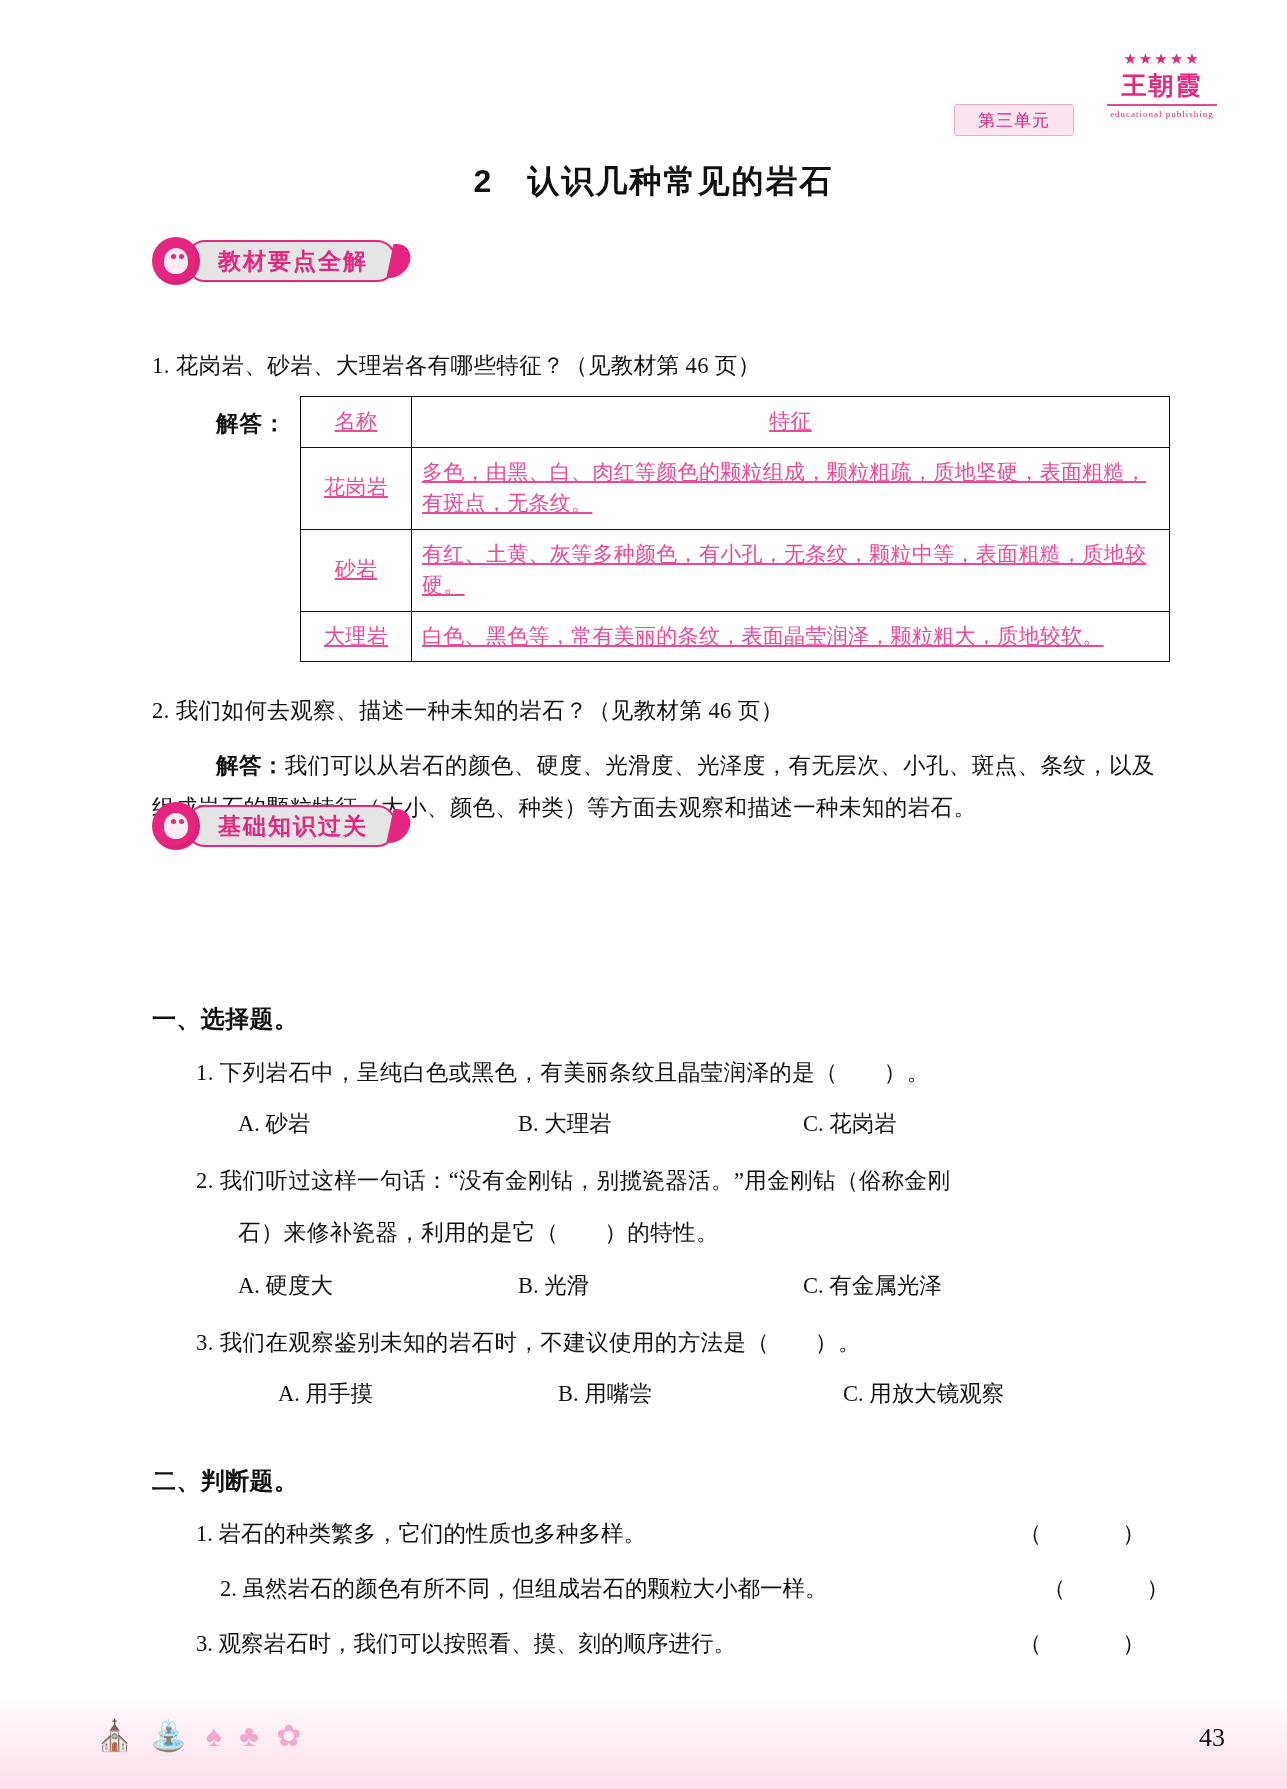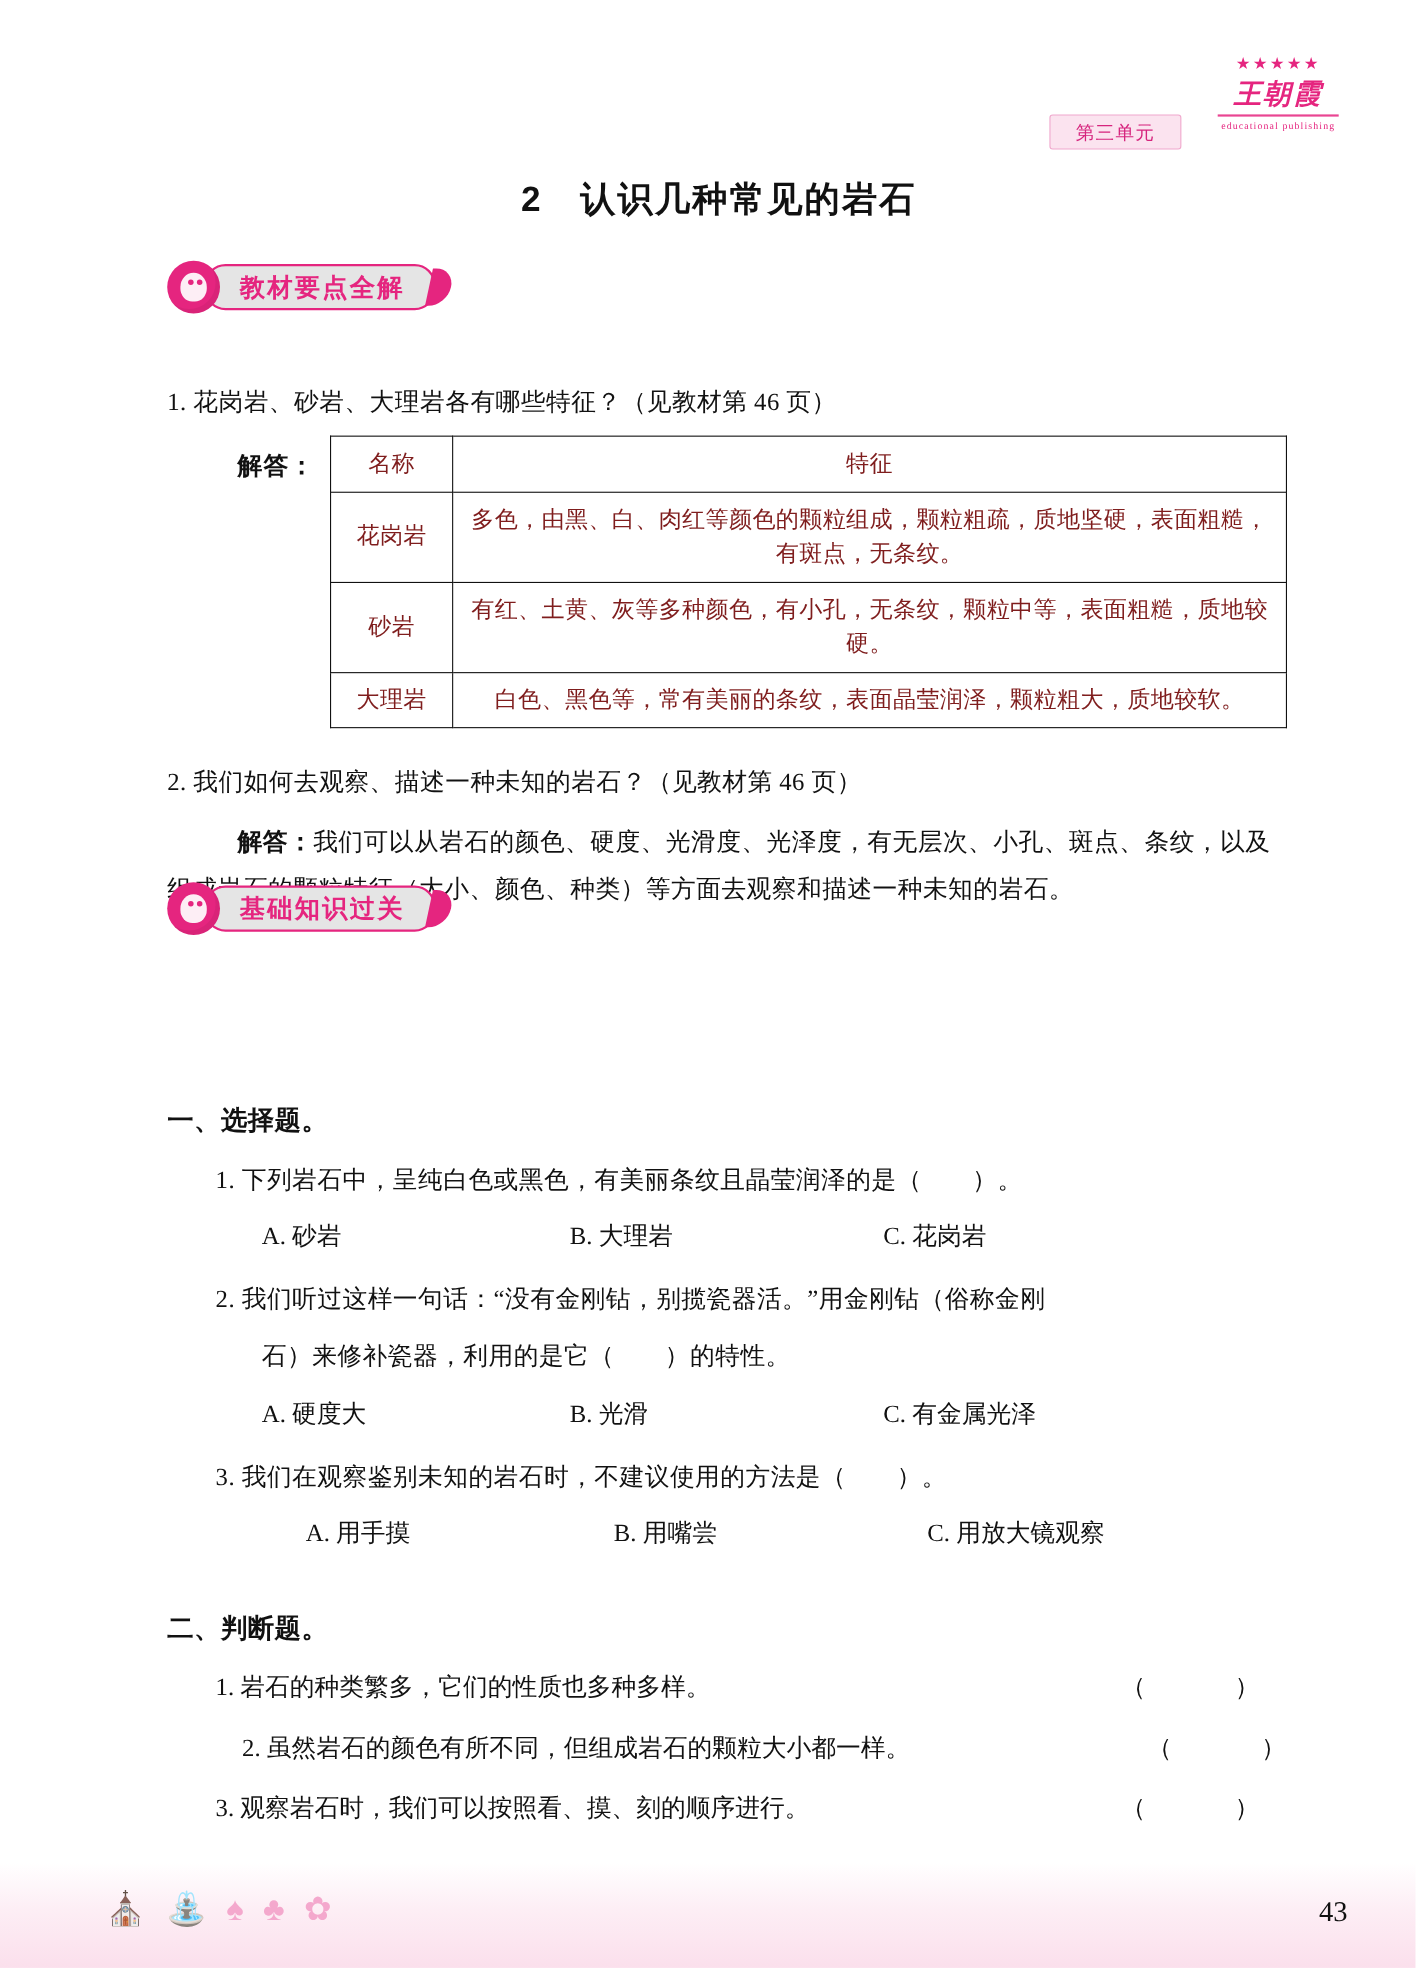--- a/index.html
+++ b/index.html
@@ -31,21 +31,20 @@
     display:flex; flex-direction:column; align-items:center; justify-content:center;
   }
   .brand-stars {
     color:#e5257f; font-size:15px; letter-spacing:2px; line-height:1;
   }
   .brand-name {
     margin-top:2px;
     font-size:25px; color:#e5257f; font-weight:bold;
     font-family:"Liberation Serif", serif;
     letter-spacing:2px;
-    font-style:italic;
   }
   .brand-sub {
     font-size:9px; color:#e5257f; letter-spacing:1px; margin-top:3px;
   }
   .brand-line {
     width:110px; height:2px; background:#e5257f; margin-top:2px; opacity:.85;
   }
 
   
   .doc-title {
@@ -117,37 +116,38 @@
 
   
   .ans-label {
     position:absolute;
     font-size:22.5px; font-weight:bold; color:#111; letter-spacing:1px;
   }
   table.rock {
     position:absolute;
     border-collapse:collapse;
     font-size:21px;
-    color:#7f1d1d;
+    color:#ec4899;
+    text-decoration:underline;
   }
   table.rock td, table.rock th {
     border:1px solid #111;
     padding:9px 10px;
     line-height:1.5;
     font-weight:normal;
     letter-spacing:.3px;
   }
   table.rock .c-name {
     width:90px;
     text-align:center;
     vertical-align:middle;
   }
   table.rock .c-feat {
     width:737px;
-    text-align:center;
+    text-align:left;
   }
   table.rock .head td { text-align:center; }
 
   
   .choices {
     position:absolute;
     display:flex;
     font-size:22.5px;
     color:#111;
   }

